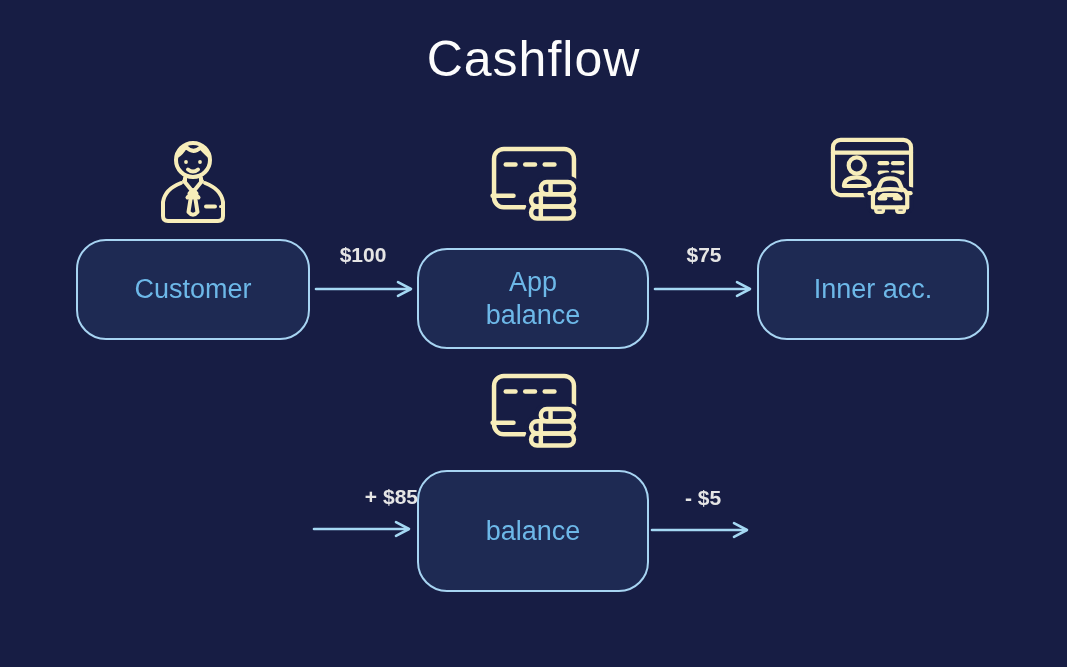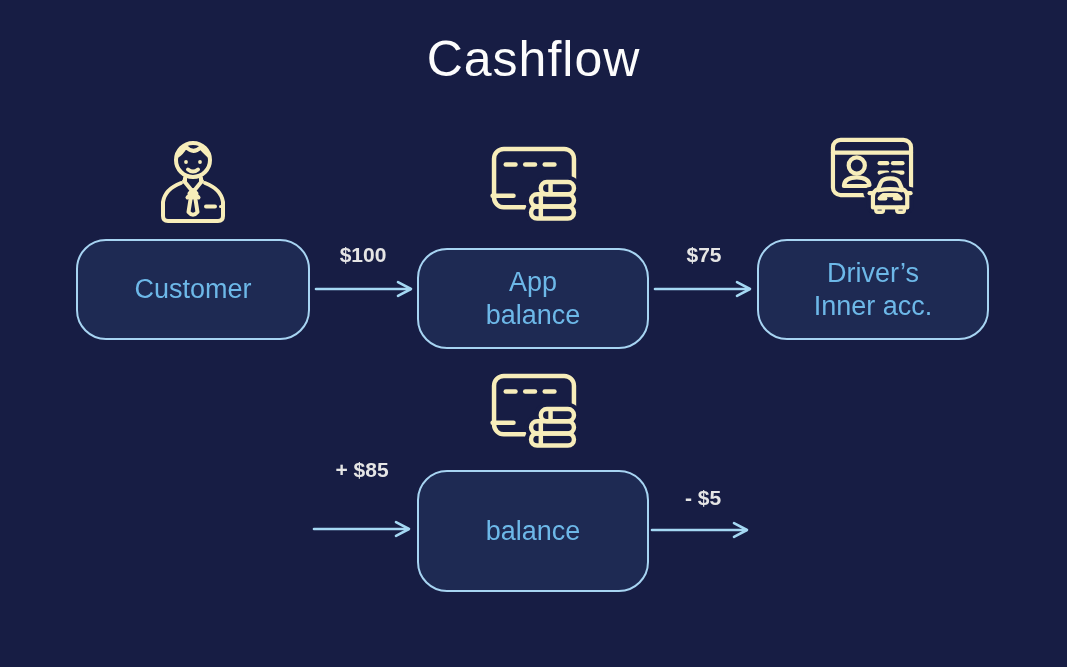--- a/index.html
+++ b/index.html
@@ -32,21 +32,21 @@
   .ar1{left:314px;top:279px;}
   .ar2{left:653px;top:279px;}
   .ar3{left:312px;top:519px;}
   .ar4{left:650px;top:520px;}
   .amount{
     position:absolute;text-align:center;
     color:#e5e5e5;font-size:21px;font-weight:600;
   }
   .amt1{left:313px;top:243px;width:100px;}
   .amt2{left:654px;top:243px;width:100px;}
-  .amt3{left:306px;top:458px;width:112px;}
+  .amt3{left:306px;top:485px;width:112px;text-align:right;}
   .amt4{left:647px;top:486px;width:112px;}
   .stroke{fill:none;stroke:#f7edba;stroke-linecap:round;stroke-linejoin:round;}
   .halo{fill:none;stroke:#171d44;stroke-linecap:round;stroke-linejoin:round;}
   .dot{fill:#f7edba;stroke:none;}
   .ln{fill:none;stroke:#a5d8f3;stroke-width:2.6;stroke-linecap:round;stroke-linejoin:round;}
 </style>
 </head>
 <body>
 
 <div class="canvas">
@@ -151,21 +151,20 @@
   </svg>
 
   <div class="node n1">
     <span>Customer</span>
   </div>
   <div class="node n2">
     <span>App</span>
     <span>balance</span>
   </div>
   <div class="node n3">
-    <span>Driver’s</span>
     <span>Inner acc.</span>
   </div>
   <div class="node n4">
     <span>balance</span>
   </div>
 
   <svg class="arrow ar1" viewBox="0 0 102 20">
     <path class="ln" d="M2 10 H96"></path>
       <path class="ln" d="M84 3.2 L97 10 L84 16.8"></path>
   </svg>

